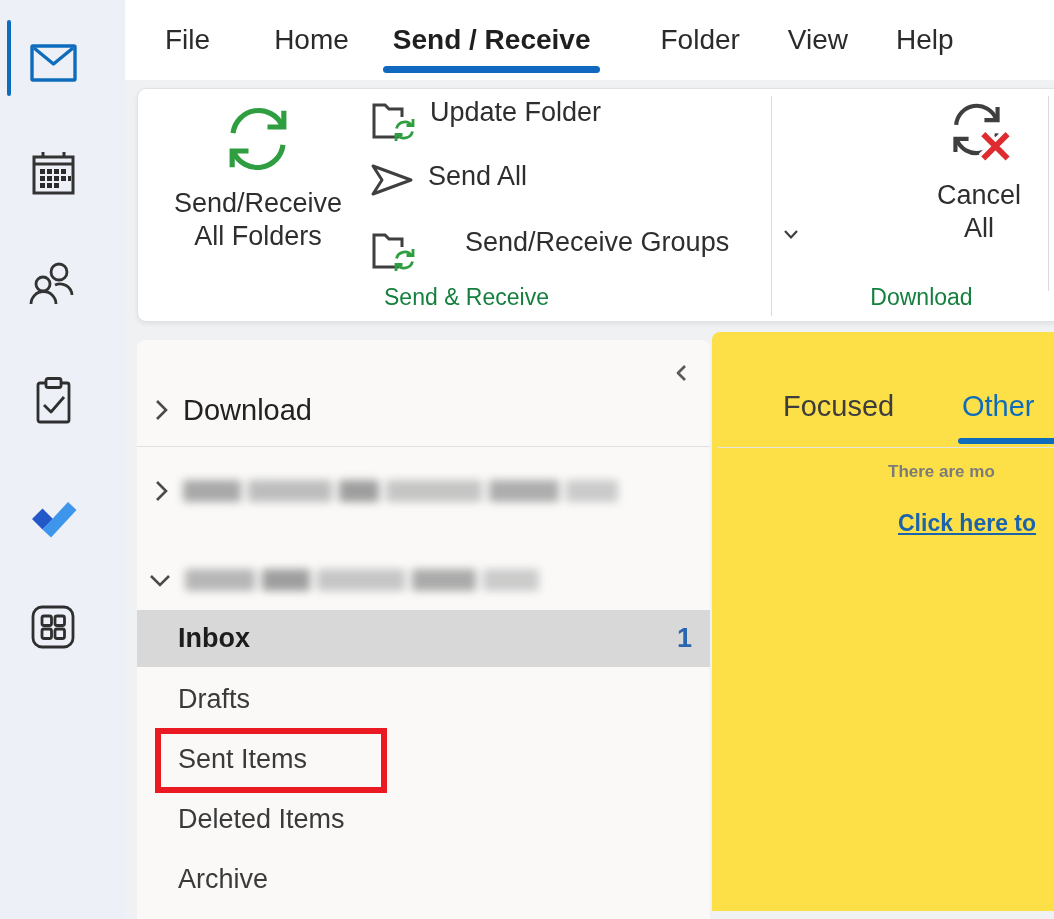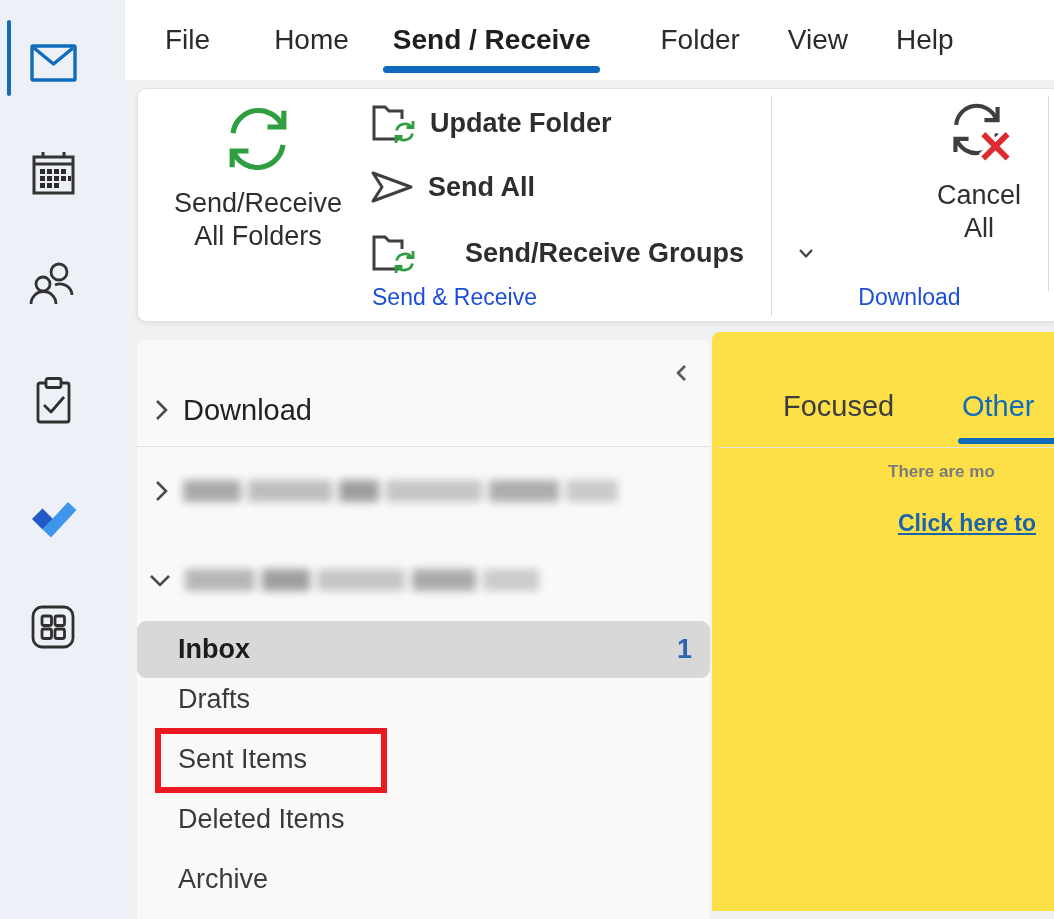--- a/index.html
+++ b/index.html
@@ -28,23 +28,23 @@
   .menu-item:nth-child(6){ margin-left:48px; }
   .menu-underline { position:absolute; left:-10px; right:-10px; bottom:-17px; height:7px; border-radius:4px; background:#1168bf; }
 
   
   .ribbon { position:absolute; left:137px; top:88px; width:925px; height:234px;
             background:#ffffff; border:1px solid #e2e2e2; border-radius:9px;
             box-shadow:0 2px 5px rgba(0,0,0,.07); }
   .big-btn { position:absolute; left:18px; top:6px; width:204px; text-align:center; cursor:pointer; }
   .big-btn svg { margin:4px auto 8px auto; }
   .btn-label2 { font-size:27px; line-height:33px; color:#2e2e2e; }
-  .rb-row { position:absolute; left:230px; height:52px; display:flex; align-items:center; gap:12px; cursor:pointer;font-weight:bold; }
+  .rb-row { position:absolute; left:230px; height:52px; display:flex; gap:12px; cursor:pointer; }
   .rb-row .rb-label { font-size:27px; color:#2e2e2e; white-space:nowrap; }
-  .grp-label { position:absolute; bottom:10px; font-size:23px; color:#1d4ed8; text-align:center; }
+  .grp-label { position:absolute; bottom:10px; font-size:23px; color:#15803d; text-align:center;margin-left:12px; }
   .rb-divider { position:absolute; width:1px; background:#d9d9d9; }
   .stack-btn { position:absolute; text-align:center; cursor:pointer; }
   .stack-btn svg { margin:0 auto 12px auto; }
 
   
   .folder-pane { position:absolute; left:137px; top:340px; width:573px; height:579px;
                  background:#faf9f8; border-radius:8px 8px 0 0; }
   .collapse-btn { position:absolute; right:18px; top:22px; cursor:pointer; }
   .tree-row { position:absolute; left:0; width:100%; display:flex; align-items:center; cursor:pointer; }
   .tree-chevron { margin-left:14px; flex:0 0 auto; }
@@ -301,21 +301,21 @@
     </span>
     <span class="redacted-name r2">
         <i></i>
         <i></i>
         <i></i>
         <i></i>
         <i></i>
       </span>
   </div>
 
-  <div class="folder-row selected" style="top:281px;border-radius:9px;">
+  <div class="folder-row selected" style="top:270px;">
     <span class="f-label">Inbox</span>
     <span class="unread-count">1</span>
   </div>
 
   <div class="folder-row" style="top:331px;">
     <span class="f-label">Drafts</span>
   </div>
 
   <div class="folder-row" style="top:391px;">
     <span class="f-label">Sent Items</span>

